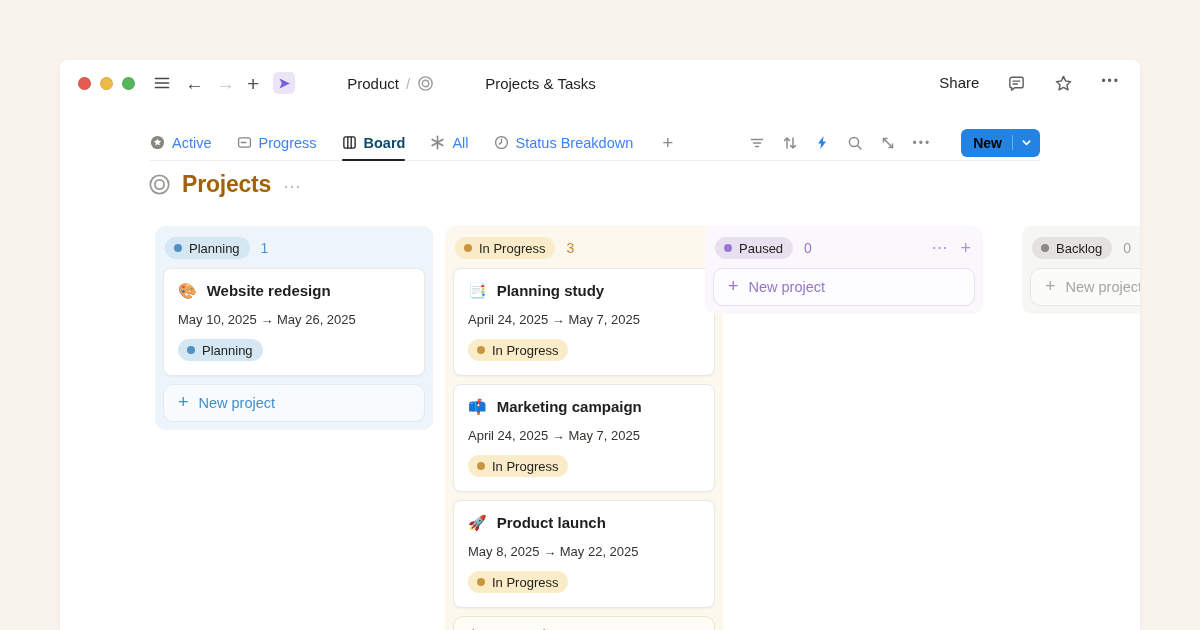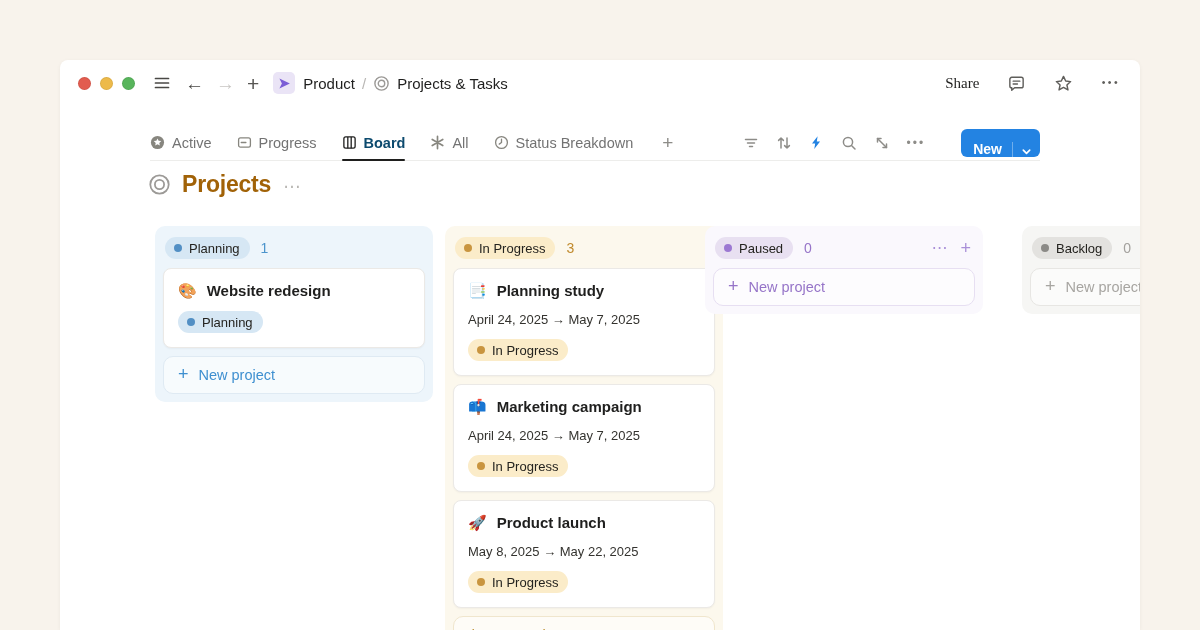--- a/index.html
+++ b/index.html
@@ -19,39 +19,39 @@
   .topbar { position:absolute; top:0; left:0; right:0; height:46px; display:flex; align-items:center; padding:0 20px 0 18px; }
   .traffic { display:flex; gap:9px; margin-right:18px; }
   .tl { width:13px; height:13px; border-radius:50%; box-shadow:inset 0 0 0 1px rgba(0,0,0,.07); }
   .tl.red{ background:var(--traffic-red); } .tl.yellow{ background:var(--traffic-yellow); } .tl.green{ background:var(--traffic-green); }
   .tb-icon { display:flex; align-items:center; justify-content:center; color:#5f5e5b; }
   .nav-glyph { font-size:19px; line-height:1; color:#494845; }
   .nav-glyph.disabled { color:#c8c6c3; }
   .plus-glyph { font-size:21px; font-weight:300; color:#575653; line-height:1; }
   .mr14{margin-right:14px;} .mr12{margin-right:12px;}
   .product-logo { width:22px; height:22px; border-radius:5px; background:#eae4f6; display:flex; align-items:center; justify-content:center; margin-right:8px; }
-  .crumb { font-size:15px; color:#1f1f1e; }
+  .crumb { font-size:15px; color:#1f1f1e;margin-left:44px; }
   .crumb-sep { color:#b9b7b4; margin:0 7px; font-size:15px; }
   .target-sm { margin-right:7px; display:flex; }
-  .topbar-right { margin-left:auto; display:flex; align-items:center; gap:28px;font-family:Liberation Serif, serif; }
+  .topbar-right { margin-left:auto; display:flex; gap:28px; }
   .share { font-size:15px; color:#1f1f1e; }
   .dots3 { font-size:12px; letter-spacing:2px; color:#5f5e5b; }
   
   .tabbar { position:absolute; top:65px; left:90px; width:890px; height:36px; border-bottom:1px solid #ededeb; display:flex; align-items:center; }
   .tabs { display:flex; gap:25px; align-items:center; height:100%; }
-  .tab { display:flex; gap:7px; align-items:center; font-size:14.5px; color:#737373; font-weight:500; height:100%; position:relative; cursor:default; }
+  .tab { display:flex; gap:7px; align-items:center; font-size:14.5px; color:#3b82f6; font-weight:500; height:100%; position:relative; cursor:default; }
   .tab svg { color:#87867f; }
   .tab.active { color:#0c4a6e; font-weight:600; }
   .tab.active svg { color:#1f1f1e; }
   .tab.active::after { content:""; position:absolute; left:0; right:0; bottom:-1px; height:2.5px; background:#1f1f1e; border-radius:2px; }
   .tab-add { margin-left:4px; color:#8d8c88; font-size:19px; font-weight:300; }
   .view-controls { margin-left:auto; display:flex; gap:17px; align-items:center; }
   .vc-icon { display:flex; color:#8d8c88; }
   .vc-icon.bolt { color:var(--accent); }
-  .new-btn { display:flex; align-items:flex-end; height:28px; background:var(--accent); border-radius:6px; color:#ffffff; margin-left:19px; }
+  .new-btn { display:flex; align-items:center; height:28px; background:var(--accent); border-radius:6px; color:#000000; margin-left:13px; }
   .new-btn .nb-label { padding:0 10px 0 12px; font-size:14px; font-weight:600; }
   .new-btn .nb-sep { width:1px; height:15px; background:rgba(255,255,255,.35); }
   .new-btn .nb-chev { padding:0 8px; display:flex; }
   
   .title-row { position:absolute; top:111px; left:88px; display:flex; align-items:center; }
   .title-icon { display:flex; margin-right:11px; color:#9c9a97; }
   .page-title { font-size:23px; font-weight:700; letter-spacing:-.2px; color:#a16207; }
   .title-dots { font-size:17px; color:#b7b5b1; margin-left:12px; margin-top:3px; letter-spacing:1px; }
   
   .board { position:absolute; top:158px; left:0; right:0; bottom:0; }
@@ -234,20 +234,21 @@
           <span class="dot"></span>
           <span>Planning</span>
         </span>
         <span class="count">1</span>
       </div>
       <div class="card">
         <div class="card-title">
           <span class="card-emoji">🎨</span>
           <span>Website redesign</span>
         </div>
+        <div class="card-date">May 10, 2025 → May 26, 2025</div>
         <div class="card-pill-row">
           <span class="pill">
             <span class="dot"></span>
             <span>Planning</span>
           </span>
         </div>
       </div>
       <div class="newbtn">
         <span class="plus">+</span>
         <span>New project</span>

